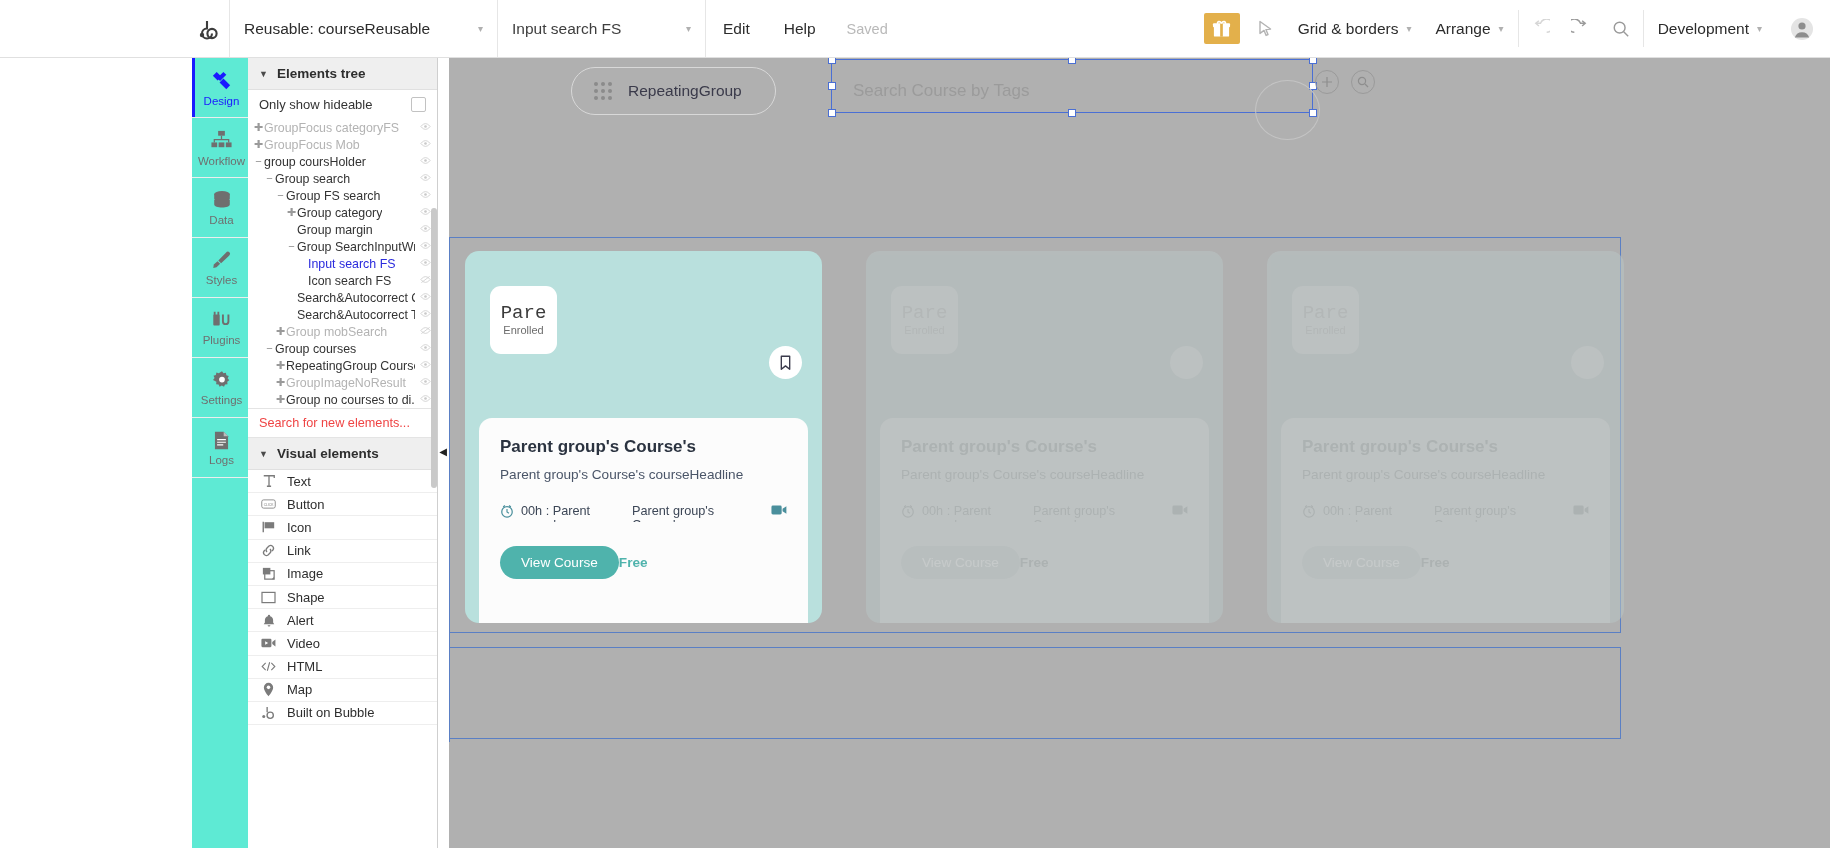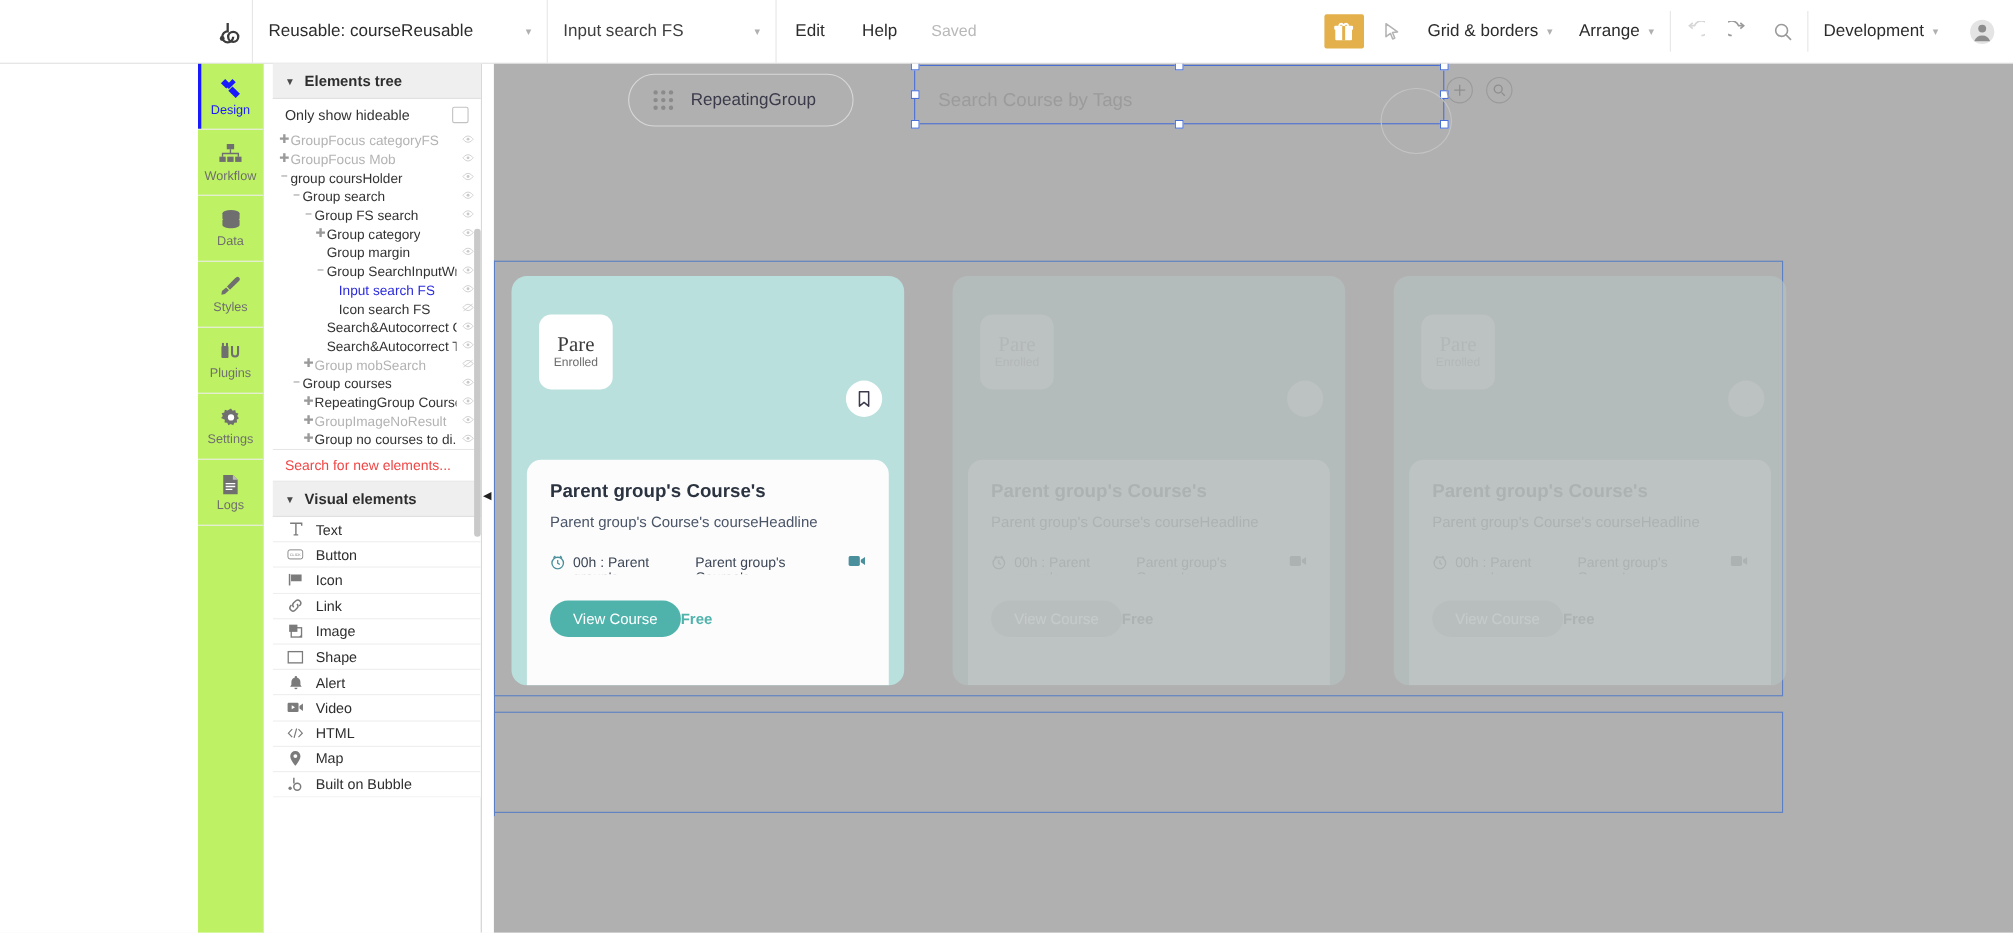--- a/index.html
+++ b/index.html
@@ -47,22 +47,22 @@
   }
   .tb-icbtn.disabled { color: #d6d6d6; }
   .tb-divider { width:1px; background:#e6e6e6; margin: 10px 2px; }
   .tb-right-sel {
     display:flex; align-items:center; padding: 0 12px;
     font-size: 15.5px; color:#2c2c2c; cursor:pointer;
   }
 
   
   .rail {
-    position: absolute; top: 58px; left: 180px; width: 60px; height: 790px;
-    background: #bef264; border-right: 1px solid #e0e0e0;
+    position: absolute; top: 58px; left: 192px; width: 60px; height: 790px;
+    background: #5eead4; border-right: 1px solid #e0e0e0;
   }
   .rail-item {
     height: 60px; display:flex; flex-direction: column;
     align-items:center; justify-content:center; gap:3px;
     font-size: 11.5px; color:#6f6f6f; cursor:pointer; position: relative;
     border-bottom: 1px solid #ededed;
   }
   .rail-item.active { color:#1a1aff; }
   .rail-item.active::before {
     content:''; position:absolute; left:0; top:0; bottom:0; width:3px; background:#1a1aff;
@@ -181,21 +181,21 @@
     width:357px; height:372px; border-radius:14px;
     background:#b9e0dd; position:relative; overflow:hidden;
   }
   .card.ghost { background:#b9c4c4; opacity:.55; }
   .card-badge {
     position:absolute; left:25px; top:35px; width:67px; height:68px;
     background:#fff; border-radius:11px;
     display:flex; flex-direction:column; align-items:center; justify-content:center; gap:1px;
   }
   .card.ghost .card-badge { background:#c6d0d0; }
-  .badge-title { font-family:Liberation Serif, serif; font-size:19px; color:#3c3c3c; line-height:1; }
+  .badge-title { font-family:Liberation Mono, monospace; font-size:19px; color:#3c3c3c; line-height:1; }
   .badge-sub { font-size:11px; color:#6c6c6c; }
   .card.ghost .badge-title, .card.ghost .badge-sub { color:#b6bdbd; }
   .bookmark {
     position:absolute; right:20px; top:95px; width:33px; height:33px;
     background:#fff; border-radius:50%;
     display:flex; align-items:center; justify-content:center; color:#3b3b4d;
   }
   .card.ghost .bookmark { background:#c6d0d0; color:#c6d0d0; }
   .card-body {
     position:absolute; left:14px; right:14px; bottom:0; top:167px;

